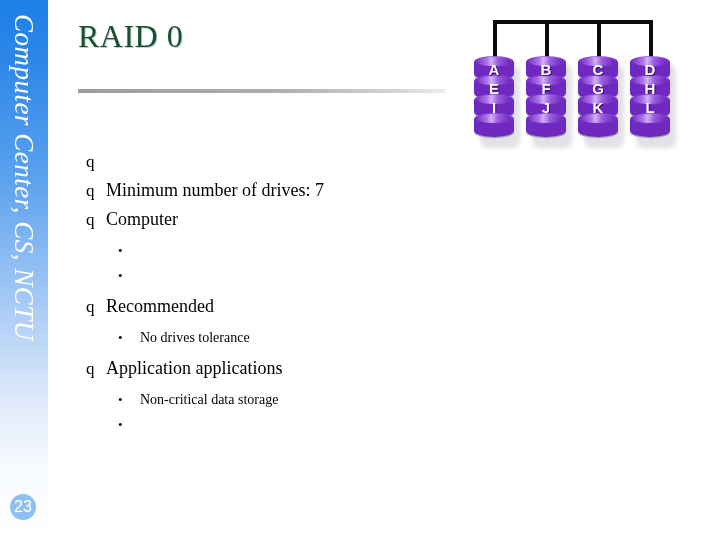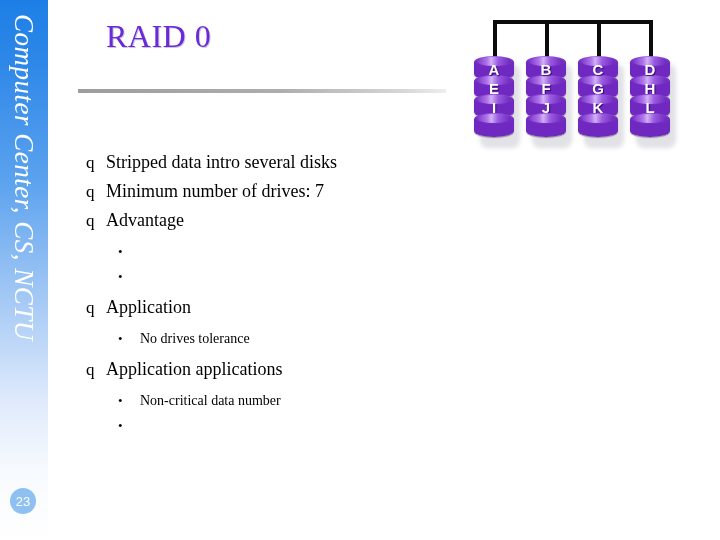--- a/index.html
+++ b/index.html
@@ -48,44 +48,43 @@
     font-style: italic;
     font-size: 27px;
     letter-spacing: 0.5px;
     color: #ffffff;
     white-space: nowrap;
     pointer-events: none;
   }
   #page-number {
     position: absolute;
     left: 10px;
-    bottom: 26px;
+    bottom: 20px;
     width: 26px;
     height: 26px;
     border-radius: 50%;
     background: #8ec1f2;
     color: #ffffff;
     font-family: "Liberation Sans", sans-serif;
-    font-size: 13px;
+    font-size: 16px;
     display: flex;
     align-items: center;
     justify-content: center;
   }
 
   
   #slide-title {
     position: absolute;
     left: 78px;
     top: 18px;
     font-size: 32px;
-    color: #6d28d9;
+    color: #14532d;
     letter-spacing: 0.5px;
     text-shadow: 1px 1px 0 #c8c8da;
     white-space: nowrap;
-    margin-left: 28px;
   }
   #title-rule {
     position: absolute;
     left: 78px;
     top: 89px;
     width: 368px;
     height: 4px;
     background: linear-gradient(to right, #9d9d9d 0%, #aeaeae 55%, #d6d6d6 88%, #eeeeee 100%);
   }
 
@@ -273,59 +272,58 @@
     <div class="disk-letter" style="top:43px">L</div>
     <div class="disk-seg" style="top:57px;z-index:4"></div>
     <div class="disk-letter small" style="top:65px">etc...</div>
   </div>
 </div>
 
 <div id="content">
 
   <div class="lvl1">
     <span class="marker">q</span>
-    <span>Stripped data intro several disks</span>
   </div>
 
   <div class="lvl1">
     <span class="marker">q</span>
     <span>Minimum number of drives: 7</span>
   </div>
 
   <div class="lvl1">
     <span class="marker">q</span>
-    <span>Advantage</span>
+    <span>Computer</span>
   </div>
   <div class="lvl2-group">
     <div class="lvl2">
       <span class="marker">•</span>
     </div>
     <div class="lvl2">
       <span class="marker">•</span>
     </div>
   </div>
 
   <div class="lvl1">
     <span class="marker">q</span>
-    <span>Application</span>
+    <span>Recommended</span>
   </div>
   <div class="lvl2-group">
     <div class="lvl2">
       <span class="marker">•</span>
       <span>No drives tolerance</span>
     </div>
   </div>
 
   <div class="lvl1">
     <span class="marker">q</span>
     <span>Application applications</span>
   </div>
   <div class="lvl2-group">
     <div class="lvl2">
       <span class="marker">•</span>
-      <span>Non-critical data number</span>
+      <span>Non-critical data storage</span>
     </div>
     <div class="lvl2">
       <span class="marker">•</span>
     </div>
   </div>
 
 </div>
 
 </body></html>

